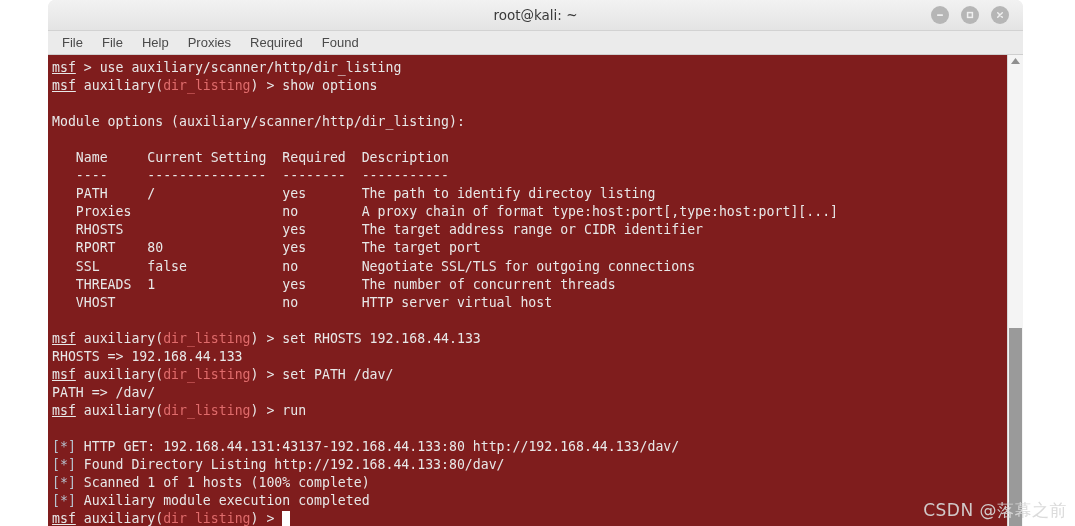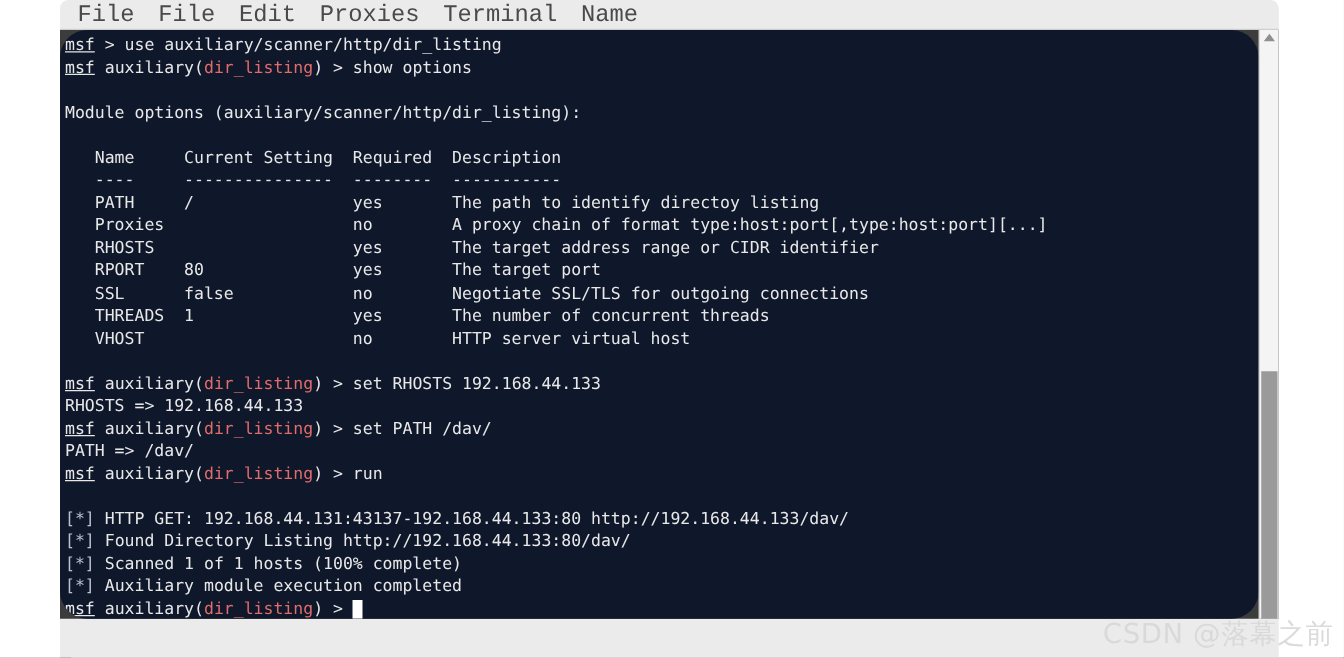--- a/index.html
+++ b/index.html
@@ -75,46 +75,45 @@
   #menubar {
     height: 24px;
     background: #ebebeb;
     display: flex;
     align-items: center;
     padding-left: 14px;
     border-bottom: 1px solid #cfcfcf;
     box-sizing: border-box;
   }
   .menu-item {
-    font-size: 19px;
+    font-size: 13px;
     color: #4a4a4a;
     margin-right: 19px;
-    font-family: Liberation Mono, monospace;
+    font-family: Liberation Sans, sans-serif;
     cursor: default;
   }
 
   
   #term-wrap {
     position: relative;
     height: 471px;
     background: #3c3c3c;
     display: flex;
   }
   #terminal {
     flex: 1;
-    background: #0f172a;
+    background: #7f1d1d;
     color: #e8e8e8;
     font-family: "DejaVu Sans Mono", monospace;
     font-size: 13.2px;
     line-height: 18.05px;
     padding: 4px 0 0 4px;
     white-space: pre;
     overflow: hidden;
     box-sizing: border-box;
-    border-radius: 22px;
   }
   .line { height: 18.05px; }
   .msf {
     color: #e8e8e8;
     text-decoration: underline;
   }
   .mod { color: #e06c6c; font-weight: normal; }
   .star { color: #b7c3cf; }
 
   
@@ -147,44 +146,70 @@
     width: 9px;
     height: 471px;
     background: #0b0b0b;
   }
 
   
   #watermark {
     position: absolute;
     right: 8px;
     bottom: 4px;
-    font-size: 22px;
+    font-size: 17px;
     color: #d8d8d8;
     font-family: "DejaVu Sans", sans-serif;
     opacity: 0.92;
     letter-spacing: 0.5px;
   }
 </style>
 </head>
 <body>
 
 <div id="screen">
 
   <div id="left-gutter"></div>
 
   <div id="window">
 
+    <div id="titlebar">
+      <div id="window-title">root@kali: ~</div>
+      <div class="winbtns">
+        <div class="winbtn">
+          <span>
+            <svg width="10" height="10" viewBox="0 0 10 10">
+                <rect x="2" y="4.3" width="6" height="1.6" rx="0.6" fill="#efefef"></rect>
+              </svg>
+          </span>
+        </div>
+        <div class="winbtn">
+          <span>
+            <svg width="10" height="10" viewBox="0 0 10 10">
+                <rect x="2.6" y="2.6" width="4.8" height="4.8" fill="none" stroke="#efefef" stroke-width="1.5"></rect>
+              </svg>
+          </span>
+        </div>
+        <div class="winbtn">
+          <span>
+            <svg width="10" height="10" viewBox="0 0 10 10">
+                <path d="M2.7 2.7 L7.3 7.3 M7.3 2.7 L2.7 7.3" stroke="#efefef" stroke-width="1.5" stroke-linecap="round"></path>
+              </svg>
+          </span>
+        </div>
+      </div>
+    </div>
 
     <div id="menubar">
       <div class="menu-item">File</div>
       <div class="menu-item">File</div>
-      <div class="menu-item">Edit</div>
+      <div class="menu-item">Help</div>
       <div class="menu-item">Proxies</div>
-      <div class="menu-item">Terminal</div>
-      <div class="menu-item">Name</div>
+      <div class="menu-item">Required</div>
+      <div class="menu-item">Found</div>
     </div>
 
     <div id="term-wrap">
       <div id="terminal"><div class="line"><span class="msf">msf</span><span> &gt; use auxiliary/scanner/http/dir_listing</span></div><div class="line"><span class="msf">msf</span><span> auxiliary(</span><span class="mod">dir_listing</span><span>) &gt; show options</span></div><div class="line"><span></span></div><div class="line"><span>Module options (auxiliary/scanner/http/dir_listing):</span></div><div class="line"><span></span></div><div class="line"><span>   Name     Current Setting  Required  Description</span></div><div class="line"><span>   ----     ---------------  --------  -----------</span></div><div class="line"><span>   PATH     /                yes       The path to identify directoy listing</span></div><div class="line"><span>   Proxies                   no        A proxy chain of format type:host:port[,type:host:port][...]</span></div><div class="line"><span>   RHOSTS                    yes       The target address range or CIDR identifier</span></div><div class="line"><span>   RPORT    80               yes       The target port</span></div><div class="line"><span>   SSL      false            no        Negotiate SSL/TLS for outgoing connections</span></div><div class="line"><span>   THREADS  1                yes       The number of concurrent threads</span></div><div class="line"><span>   VHOST                     no        HTTP server virtual host</span></div><div class="line"><span></span></div><div class="line"><span class="msf">msf</span><span> auxiliary(</span><span class="mod">dir_listing</span><span>) &gt; set RHOSTS 192.168.44.133</span></div><div class="line"><span>RHOSTS =&gt; 192.168.44.133</span></div><div class="line"><span class="msf">msf</span><span> auxiliary(</span><span class="mod">dir_listing</span><span>) &gt; set PATH /dav/</span></div><div class="line"><span>PATH =&gt; /dav/</span></div><div class="line"><span class="msf">msf</span><span> auxiliary(</span><span class="mod">dir_listing</span><span>) &gt; run</span></div><div class="line"><span></span></div><div class="line"><span class="star">[*]</span><span> HTTP GET: 192.168.44.131:43137-192.168.44.133:80 http://192.168.44.133/dav/</span></div><div class="line"><span class="star">[*]</span><span> Found Directory Listing http://192.168.44.133:80/dav/</span></div><div class="line"><span class="star">[*]</span><span> Scanned 1 of 1 hosts (100% complete)</span></div><div class="line"><span class="star">[*]</span><span> Auxiliary module execution completed</span></div><div class="line"><span class="msf">msf</span><span> auxiliary(</span><span class="mod">dir_listing</span><span>) &gt; </span><span style="background: rgb(255, 255, 255); display: inline-block; width: 8px; height: 15px; vertical-align: text-bottom;"></span></div></div>
 
       <div id="scrollbar">
         <div id="sb-uparrow">
           <svg width="11" height="8" viewBox="0 0 11 8">
               <path d="M5.5 1 L10 7 L1 7 Z" fill="#8f8f8f"></path>
             </svg>

